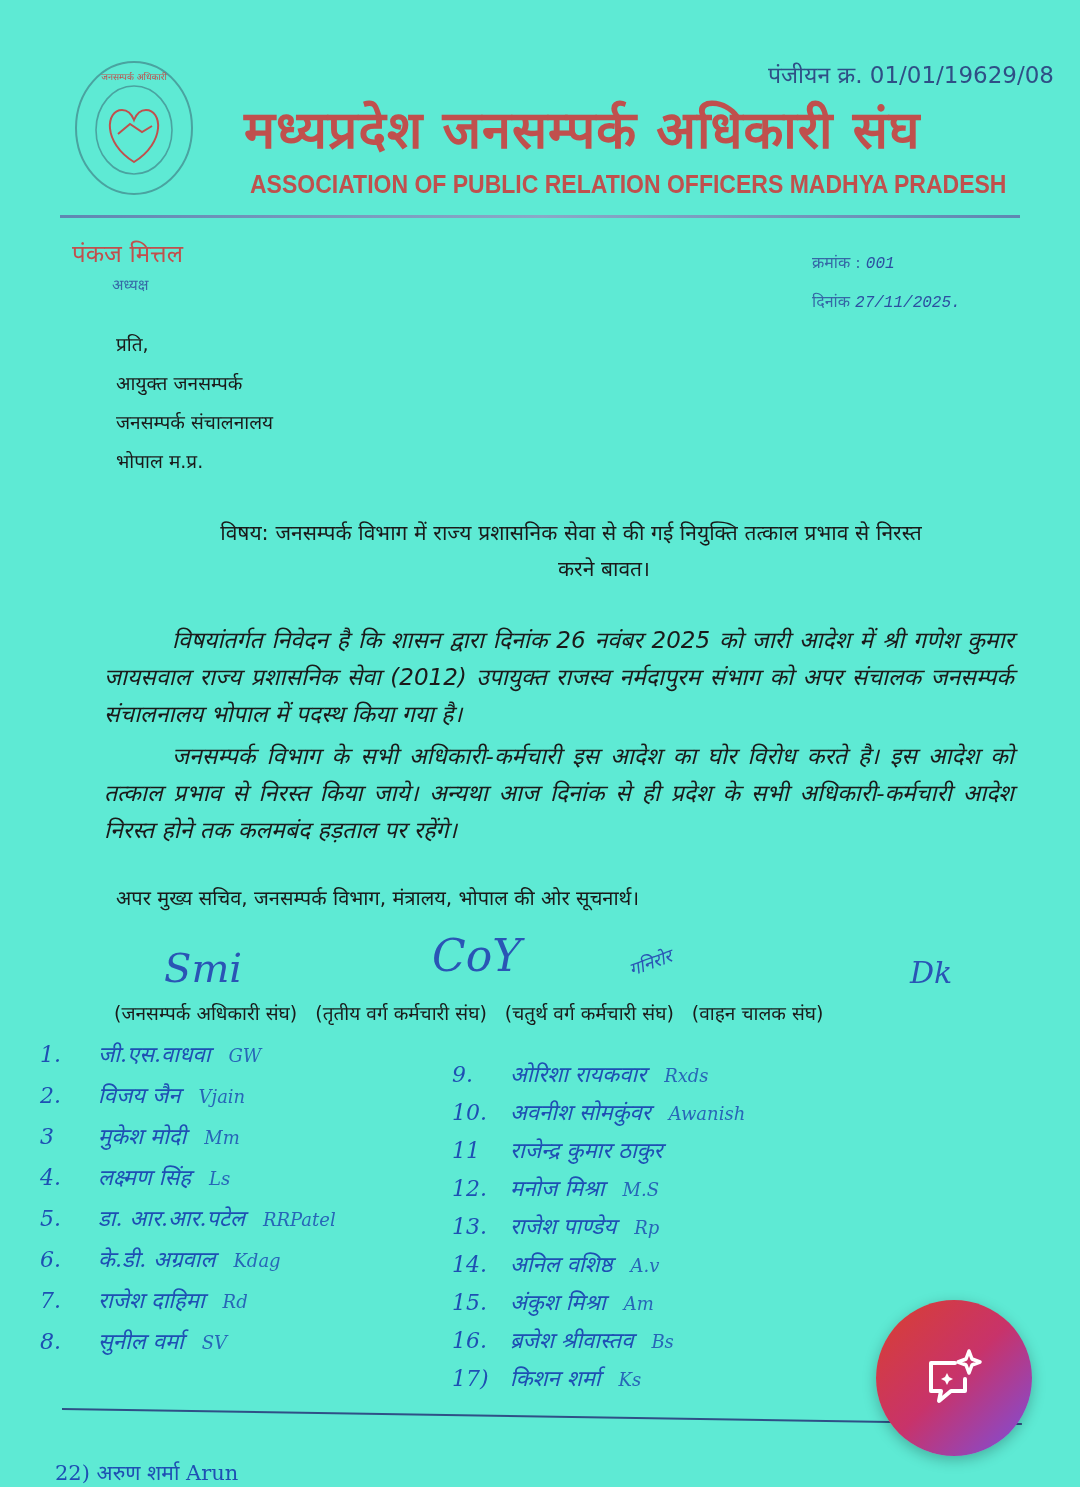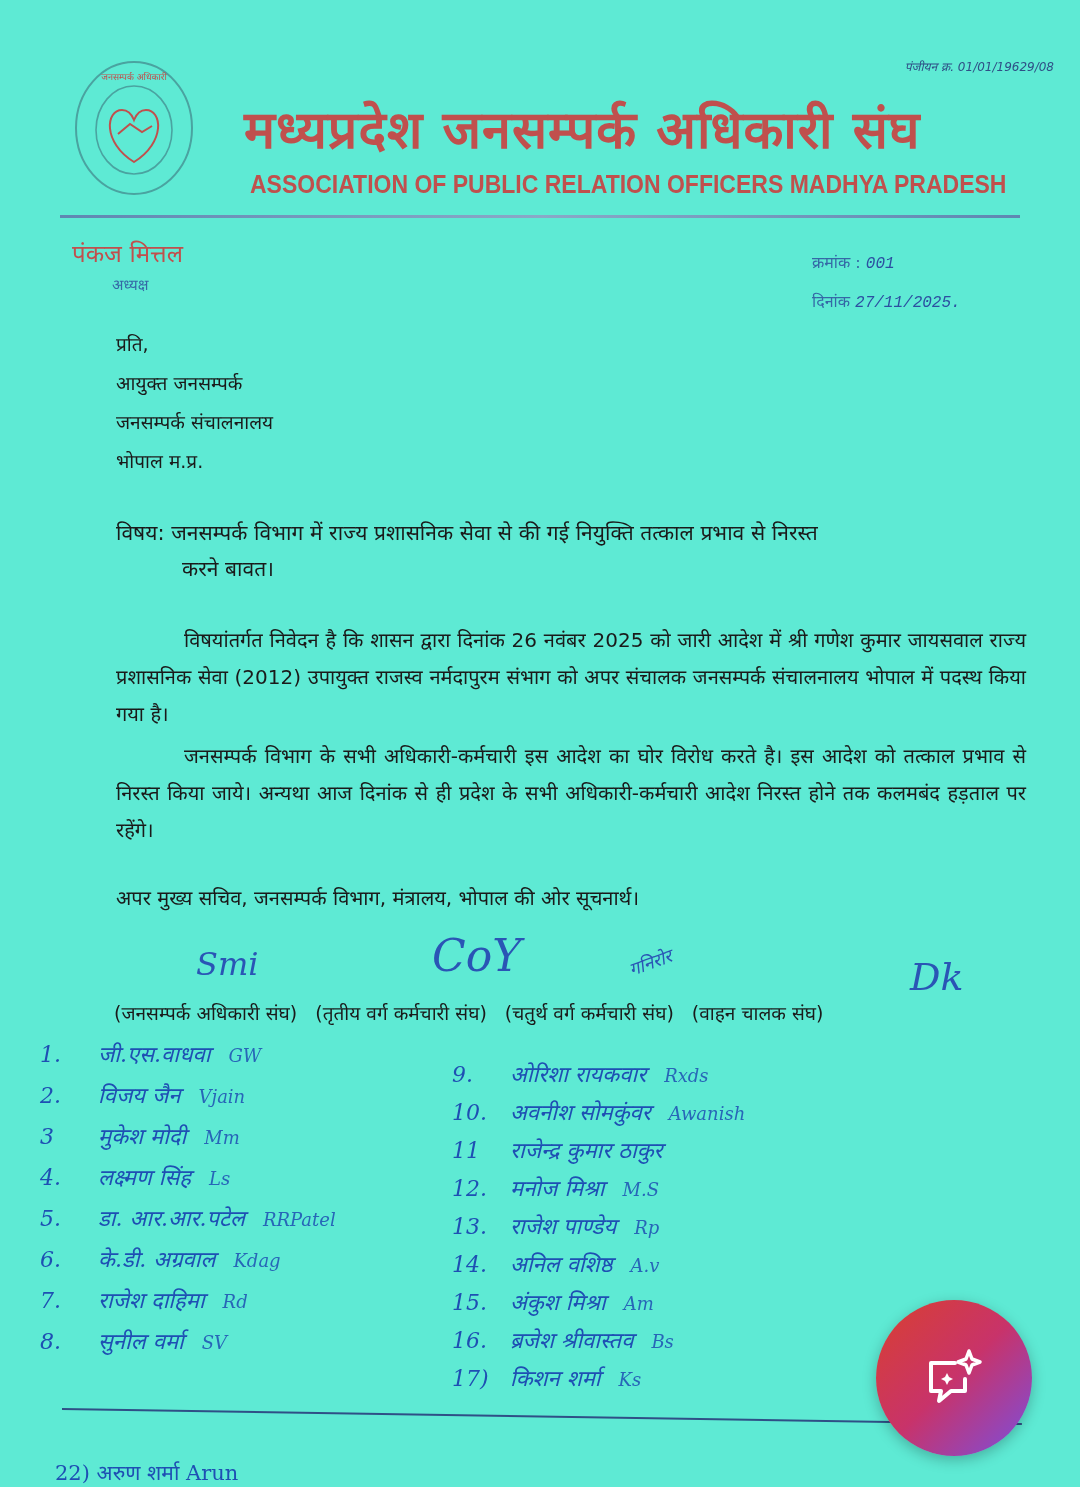--- a/index.html
+++ b/index.html
@@ -7,38 +7,38 @@
       width: 1080px; height: 1487px; overflow: hidden;
       background: #ffffff;
       font-family: "DejaVu Sans", "Liberation Sans", sans-serif;
       color: #1a1a1a;
       position: relative;
     }
     .page { position: absolute; left: 0; top: 0; width: 1080px; height: 1487px; background: #5eead4; padding-left: 44px; }
 
     
     .logo { position: absolute; left: 72px; top: 58px; width: 125px; height: 140px; }
-    .reg-no { position: absolute; right: 70px; top: 58px; font-size: 12px; color: #2f4f86; font-style: italic; }
+    .reg-no { position: absolute; right: 70px; top: 58px; font-size: 23px; color: #2f4f86; }
     .org-hindi { position: absolute; left: 244px; top: 92px; font-size: 52px; font-weight: bold; color: #c0504d; letter-spacing: 1px; white-space: nowrap; }
     .org-english { position: absolute; left: 250px; top: 170px; font-size: 25px; font-weight: bold; color: #c0504d; font-family: "Liberation Sans", sans-serif; transform: scaleX(0.92); transform-origin: left; white-space: nowrap; }
     .header-rule { position: absolute; left: 60px; top: 215px; width: 960px; height: 3px; background: linear-gradient(90deg,#5f87b2,#8aa8c7,#5f87b2); }
 
     .president-name { position: absolute; left: 72px; top: 236px; font-size: 24px; color: #c0504d; }
     .president-title { position: absolute; left: 112px; top: 274px; font-size: 15px; color: #3568a6; }
     .ref-block { position: absolute; left: 812px; top: 244px; font-size: 16px; color: #3568a6; line-height: 38px; }
     .ref-block .hand { font-family: Liberation Mono, monospace; font-style: italic; color: #2c4fa1; }
 
     
     .addr { position: absolute; left: 116px; top: 325px; font-size: 19px; line-height: 39px; }
 
     
-    .subject { position: absolute; left: 116px; top: 515px; width: 910px; font-size: 21px; line-height: 36px; }
+    .subject { position: absolute; left: 116px; top: 515px; width: 910px; font-size: 21px; line-height: 36px; text-align: center; }
     .subject .label { font-weight: normal; }
     .subject .cont { display:block; padding-left: 66px; }
-    .para { position: absolute; left: 116px; width: 910px; font-size: 20px; line-height: 37px; text-align: justify; }
+    .para { position: absolute; left: 104px; width: 910px; font-size: 23px; line-height: 37px; text-align: justify; font-style: italic; }
     .p1 { top: 622px; text-indent: 68px; }
     .p2 { top: 738px; text-indent: 68px; }
     .cc { position: absolute; left: 116px; top: 884px; font-size: 20px; }
 
     
     .sig { position: absolute; color: #2a55b5; font-family: "DejaVu Serif", serif; font-style: italic; }
     .unions { position: absolute; left: 114px; top: 1000px; font-size: 19px; white-space: nowrap; }
     .unions span { margin-right: 12px; }
 
     .list { position: absolute; font-family: "DejaVu Serif", serif; font-style: italic; color: #1e4fb3; font-size: 22px; }
@@ -105,24 +105,24 @@
   <div class="subject">
     <span class="label">विषय:</span>
     <span>जनसम्पर्क विभाग में राज्य प्रशासनिक सेवा से की गई नियुक्ति तत्काल प्रभाव से निरस्त</span>
     <span class="cont">करने बावत।</span>
   </div>
 
   <div class="para p1">विषयांतर्गत निवेदन है कि शासन द्वारा दिनांक 26 नवंबर 2025 को जारी आदेश में श्री गणेश कुमार जायसवाल राज्य प्रशासनिक सेवा (2012) उपायुक्त राजस्व नर्मदापुरम संभाग को अपर संचालक जनसम्पर्क संचालनालय भोपाल में पदस्थ किया गया है।</div>
   <div class="para p2">जनसम्पर्क विभाग के सभी अधिकारी-कर्मचारी इस आदेश का घोर विरोध करते है। इस आदेश को तत्काल प्रभाव से निरस्त किया जाये। अन्यथा आज दिनांक से ही प्रदेश के सभी अधिकारी-कर्मचारी आदेश निरस्त होने तक कलमबंद हड़ताल पर रहेंगे।</div>
   <div class="cc">अपर मुख्य सचिव,  जनसम्पर्क विभाग, मंत्रालय, भोपाल की ओर सूचनार्थ।</div>
 
-  <div class="sig" style="left:196px;top:945px;font-size:32px;">Smi</div>
+  <div class="sig" style="left:164px;top:945px;font-size:40px;">Smi</div>
   <div class="sig" style="left:432px;top:930px;font-size:44px;">CoY</div>
   <div class="sig" style="left:628px;top:950px;font-size:18px;transform:rotate(-20deg);">गनिरोर</div>
-  <div class="sig" style="left:910px;top:955px;font-size:38px;text-align:right;">Dk</div>
+  <div class="sig" style="left:910px;top:955px;font-size:30px;text-align:right;">Dk</div>
 
   <div class="unions">
     <span>(जनसम्पर्क अधिकारी संघ)</span>
     <span>(तृतीय वर्ग कर्मचारी संघ)</span>
     <span>(चतुर्थ वर्ग कर्मचारी संघ)</span>
     <span>(वाहन चालक संघ)</span>
   </div>
 
   <div class="list list-left">
     <div class="row"><span class="num">1.</span><span>जी.एस.वाधवा</span><span class="sigmark">GW</span></div>

